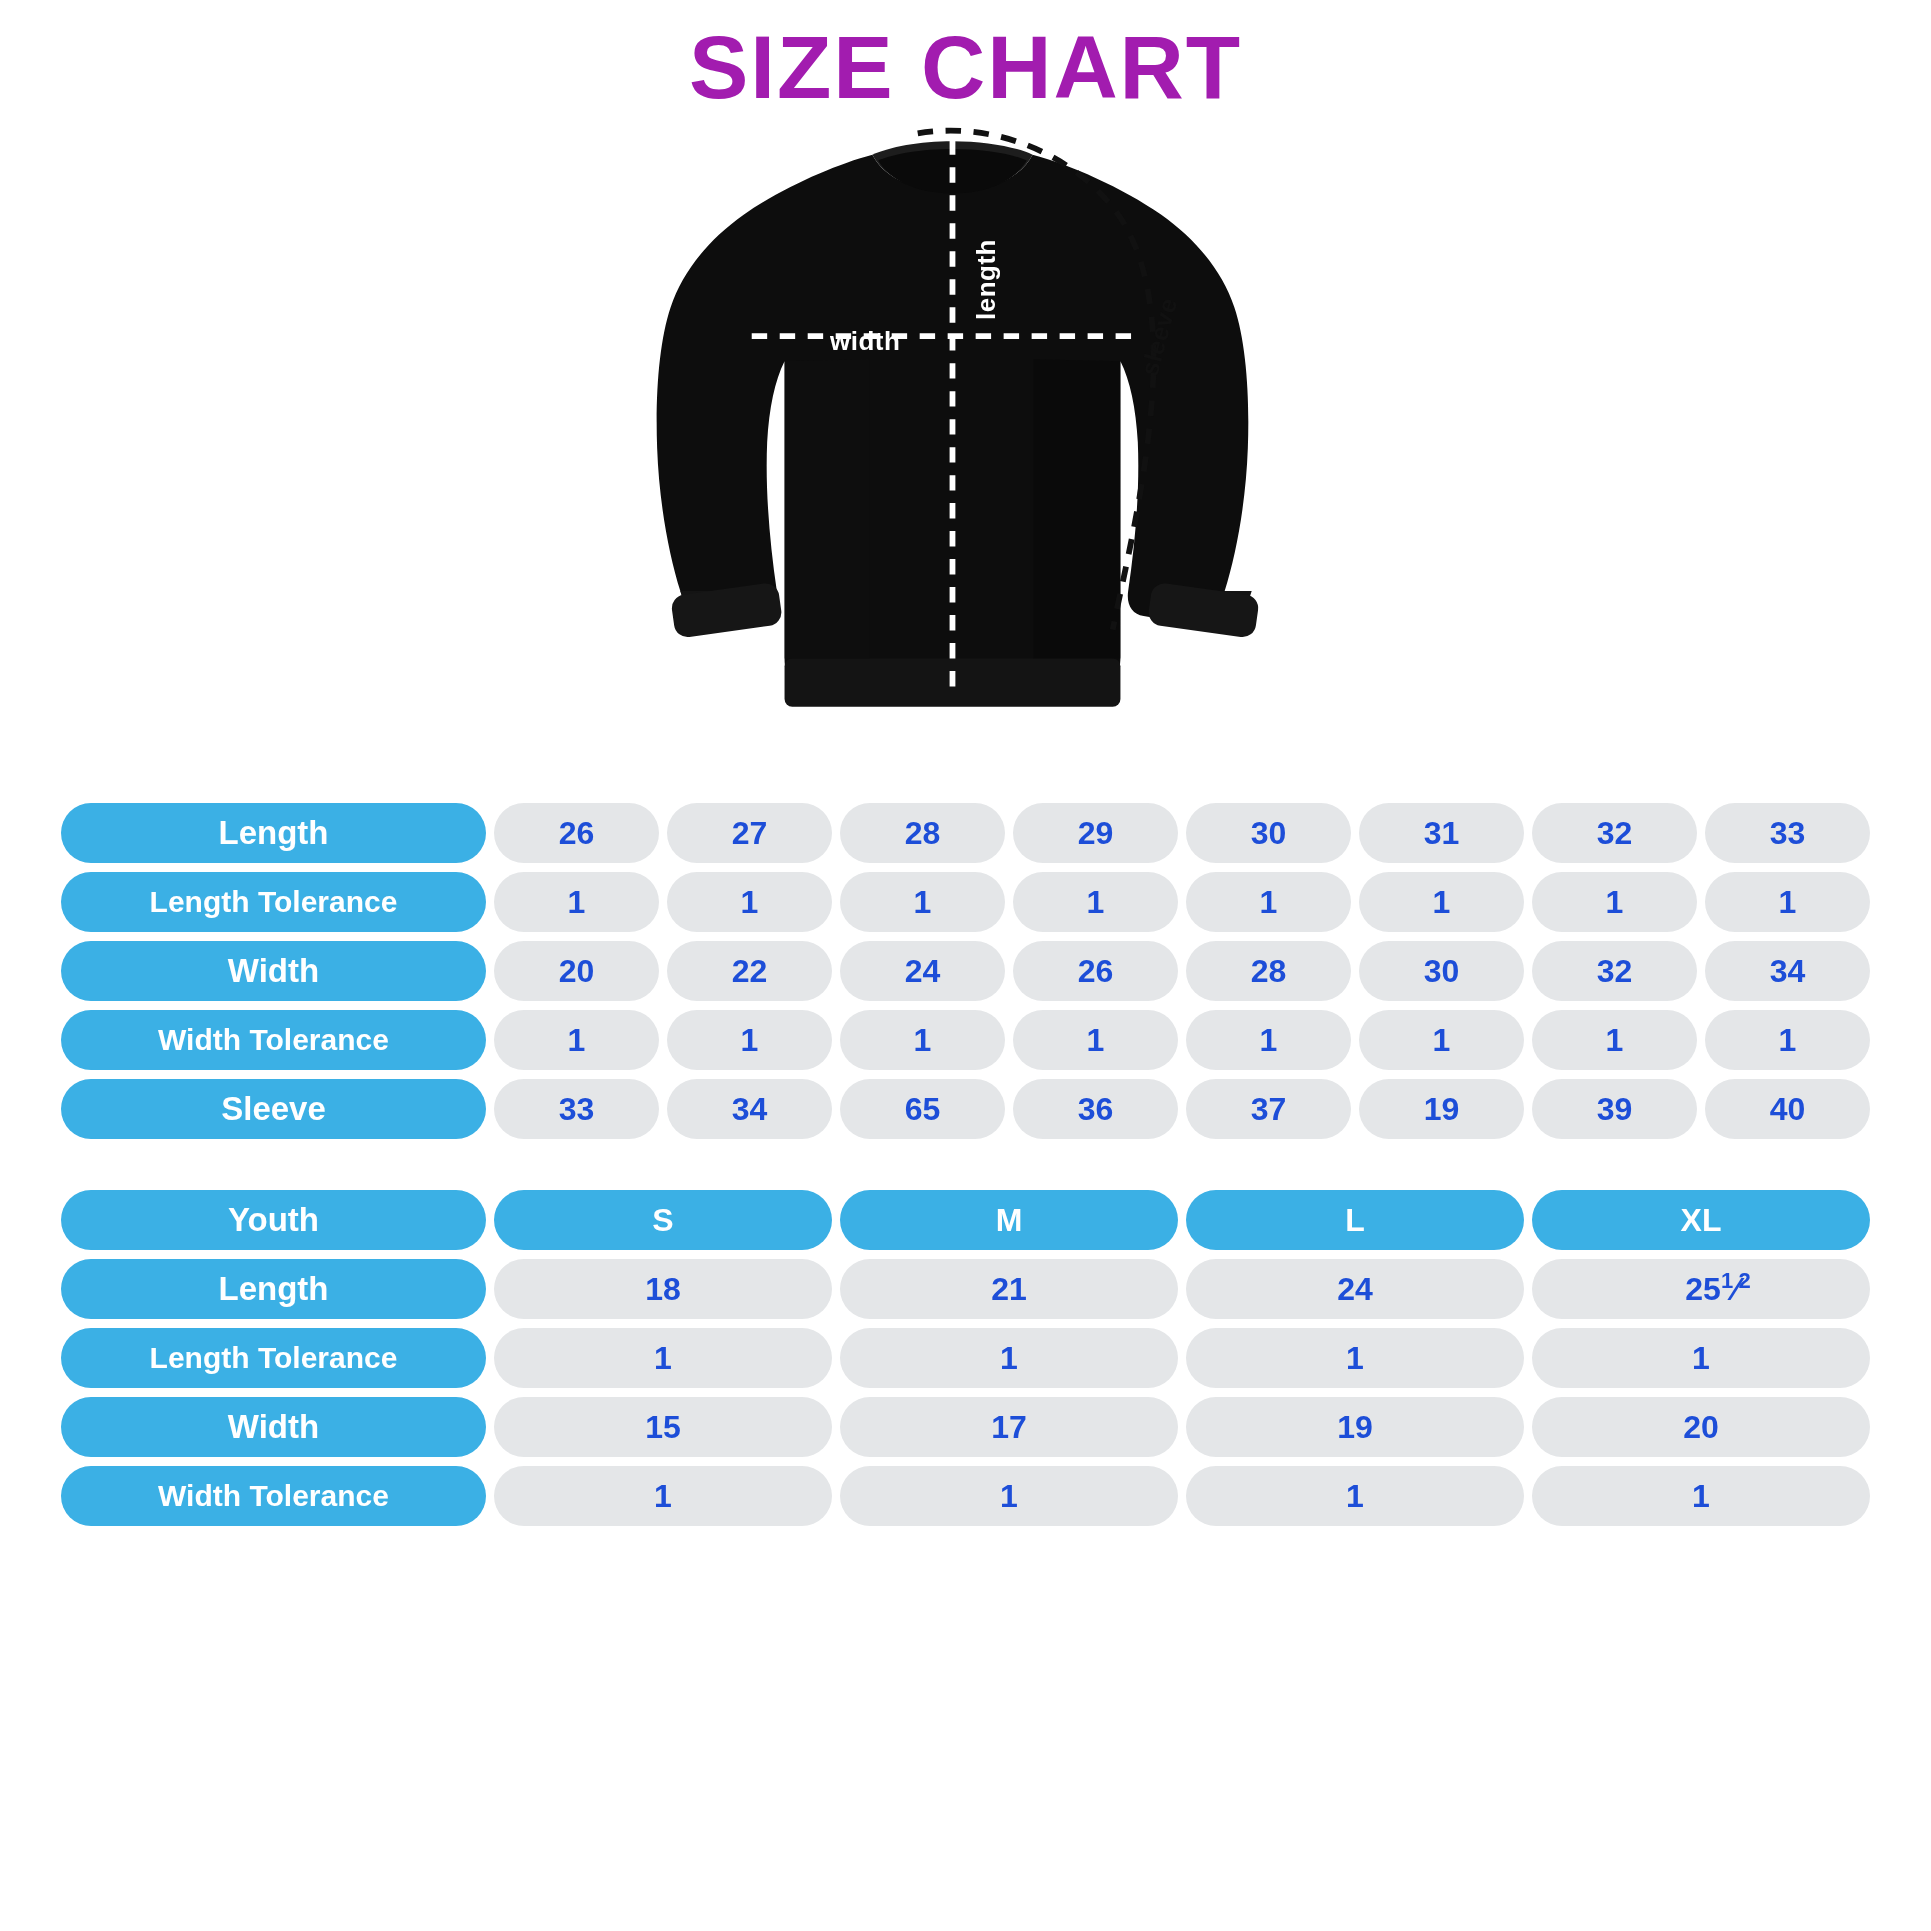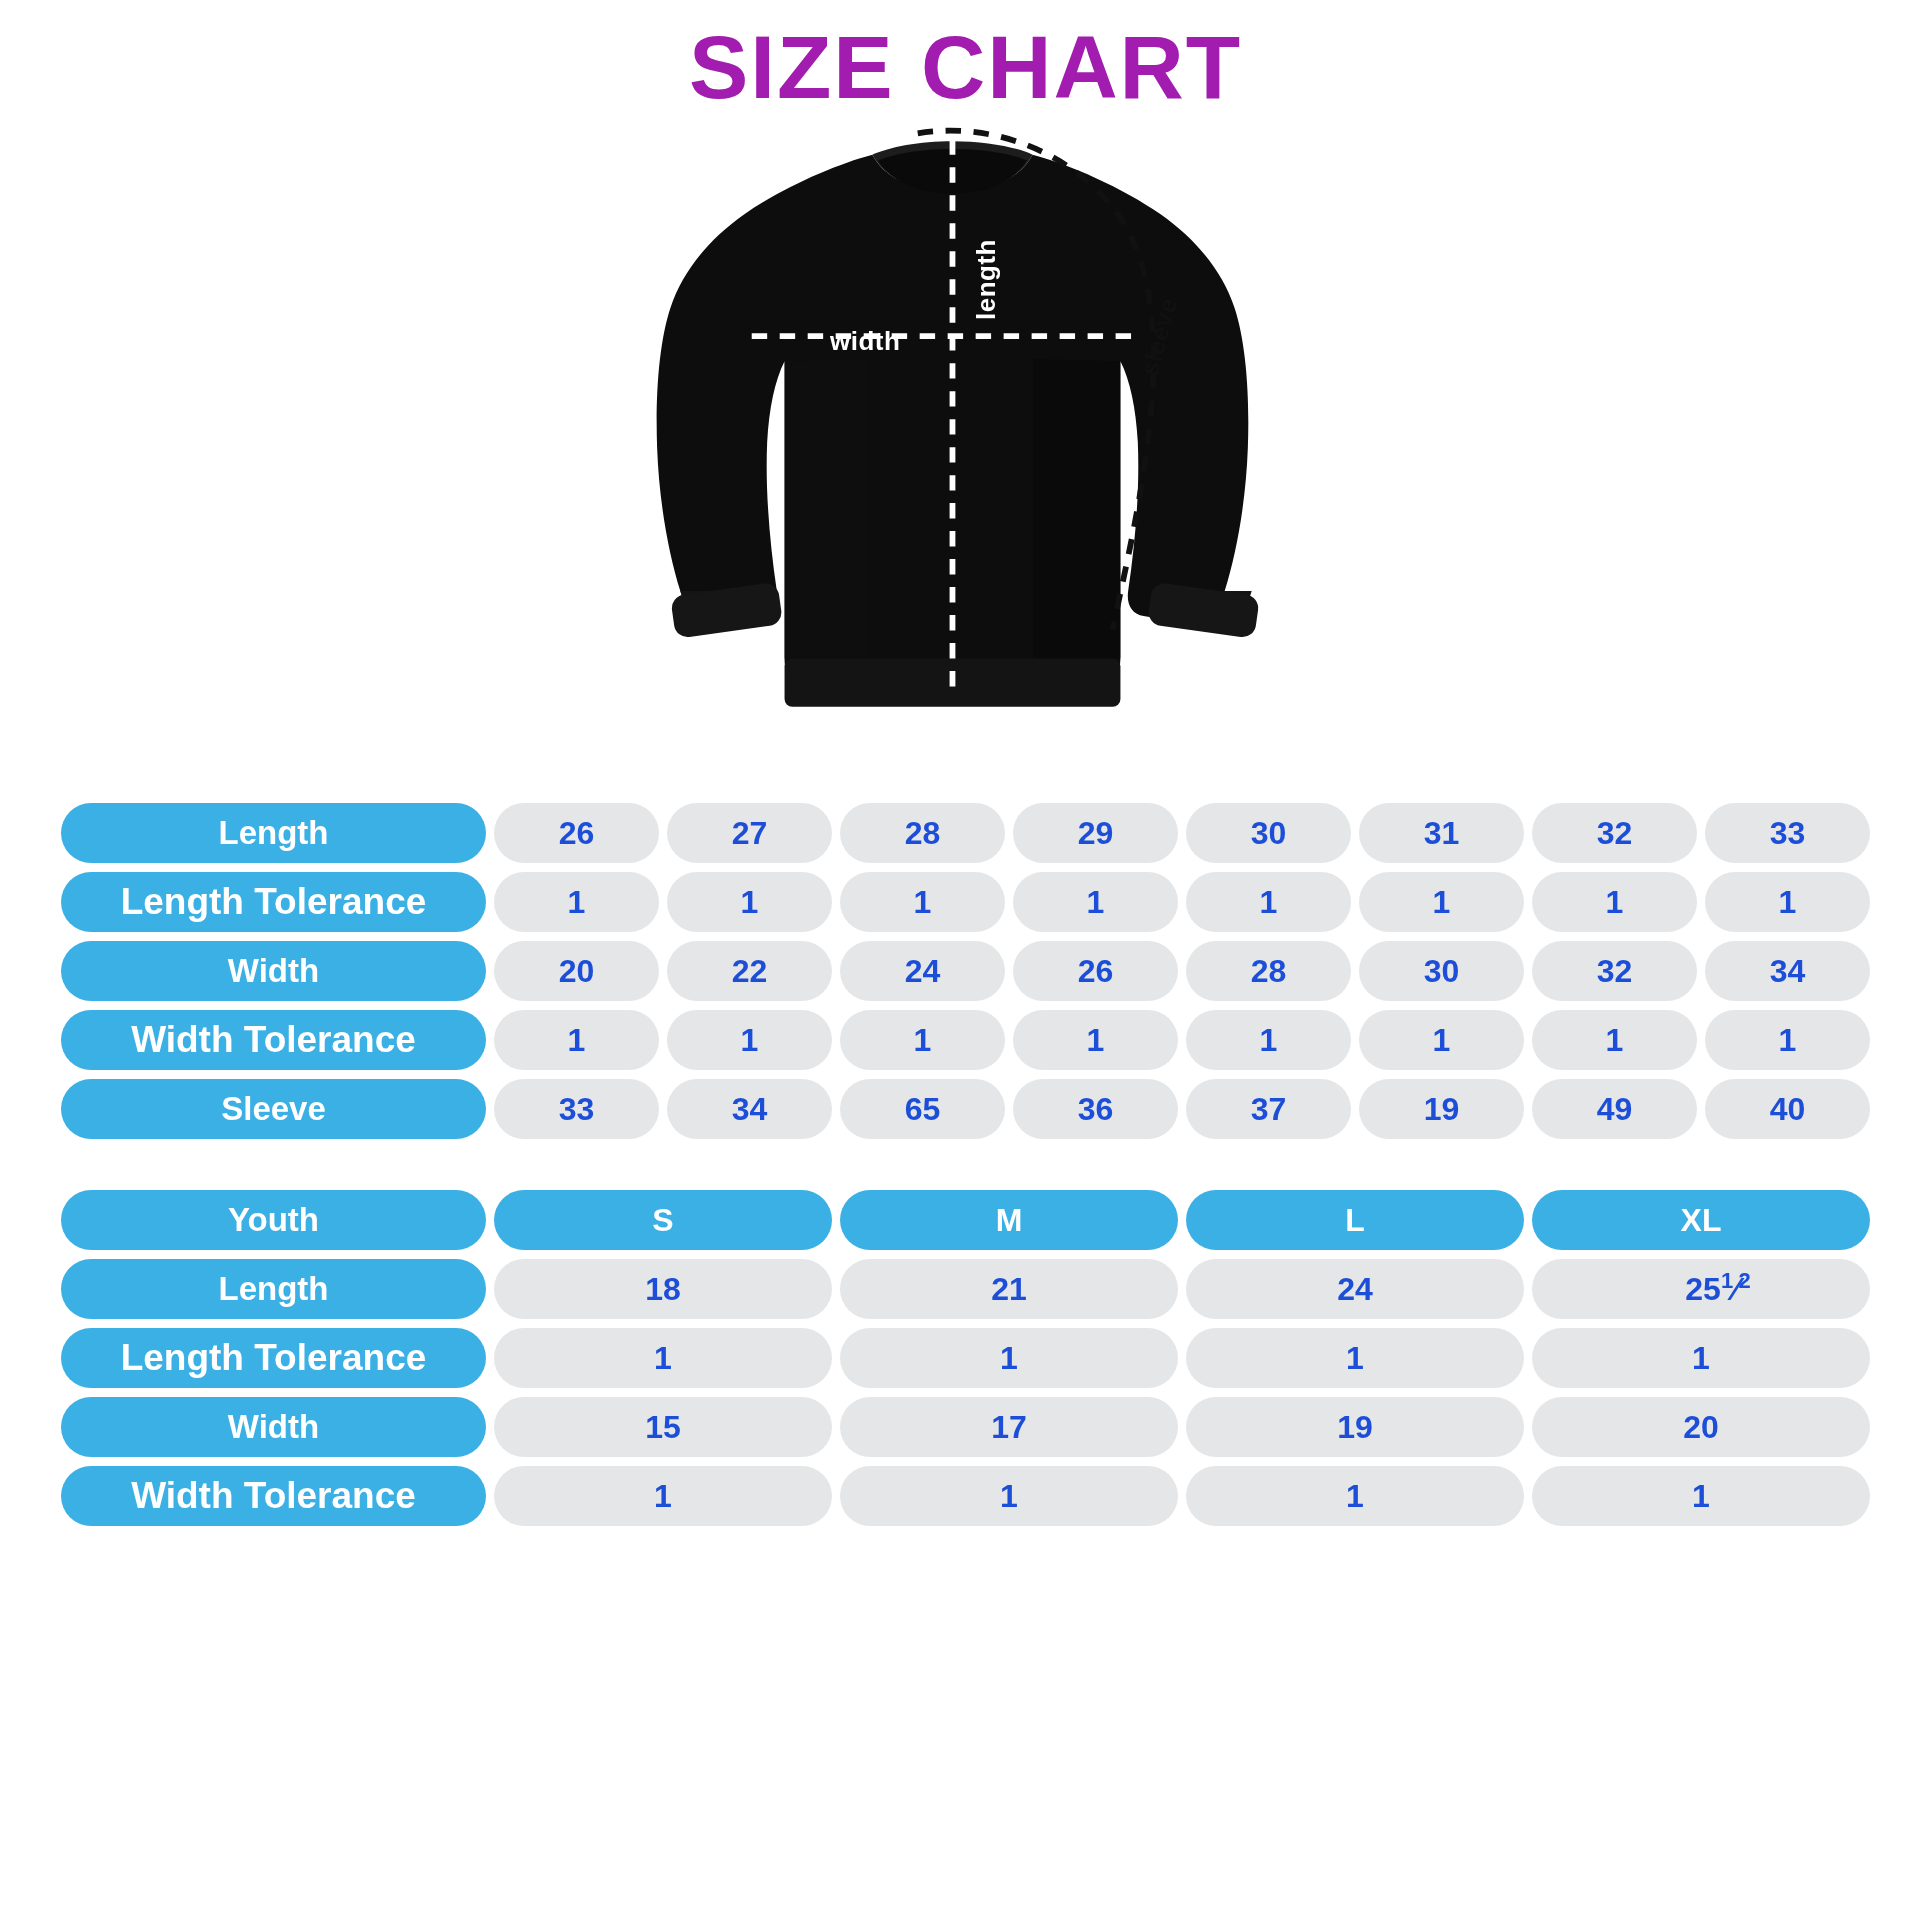--- a/index.html
+++ b/index.html
@@ -90,21 +90,21 @@
   .cell.head {
     background: #3bb0e5;
     color: #ffffff;
   }
   .cell.rowhead {
     background: #3bb0e5;
     color: #ffffff;
     font-size: 33px;
   }
   .cell.rowhead.small {
-    font-size: 37px;
+    font-size: 30px;
   }
   .cell.val {
     background: #e4e6e8;
     color: #1d4ed8;
   }
   .label-col { width: 425px; }
   .frac {
     font-size: 22px;
     vertical-align: super;
     line-height: 0;
@@ -300,21 +300,21 @@
         <td>
             <div class="cell val">36</div>
           </td>
         <td>
             <div class="cell val">37</div>
           </td>
         <td>
             <div class="cell val">19</div>
           </td>
         <td>
-            <div class="cell val">49</div>
+            <div class="cell val">39</div>
           </td>
         <td>
             <div class="cell val">40</div>
           </td>
       </tr>
     </tbody>
   </table>
 
   <div class="tbl-gap"></div>
 

